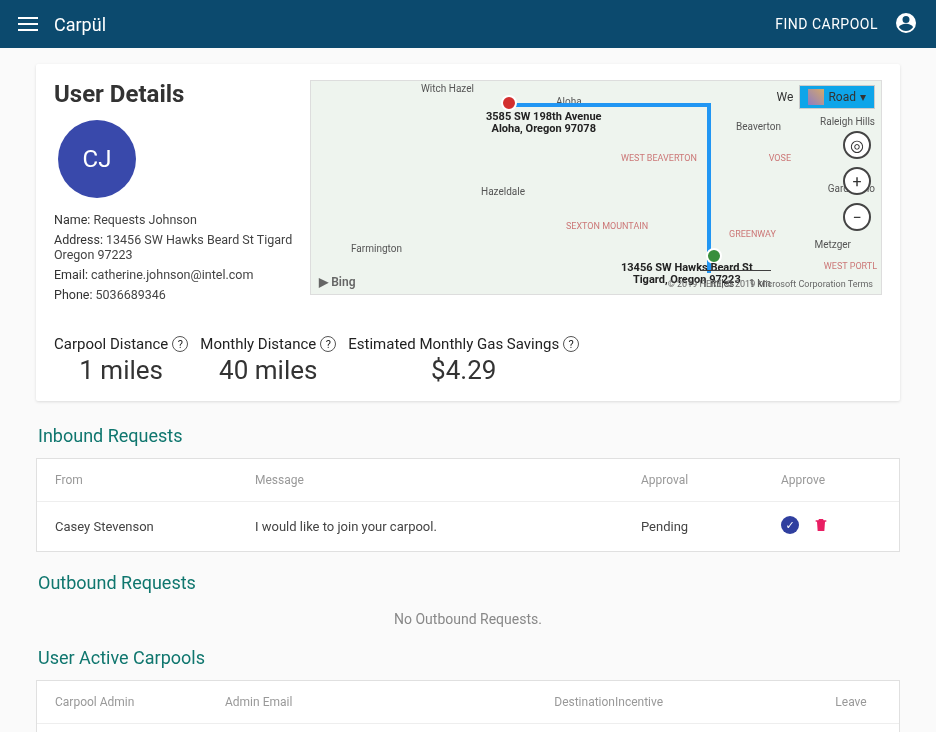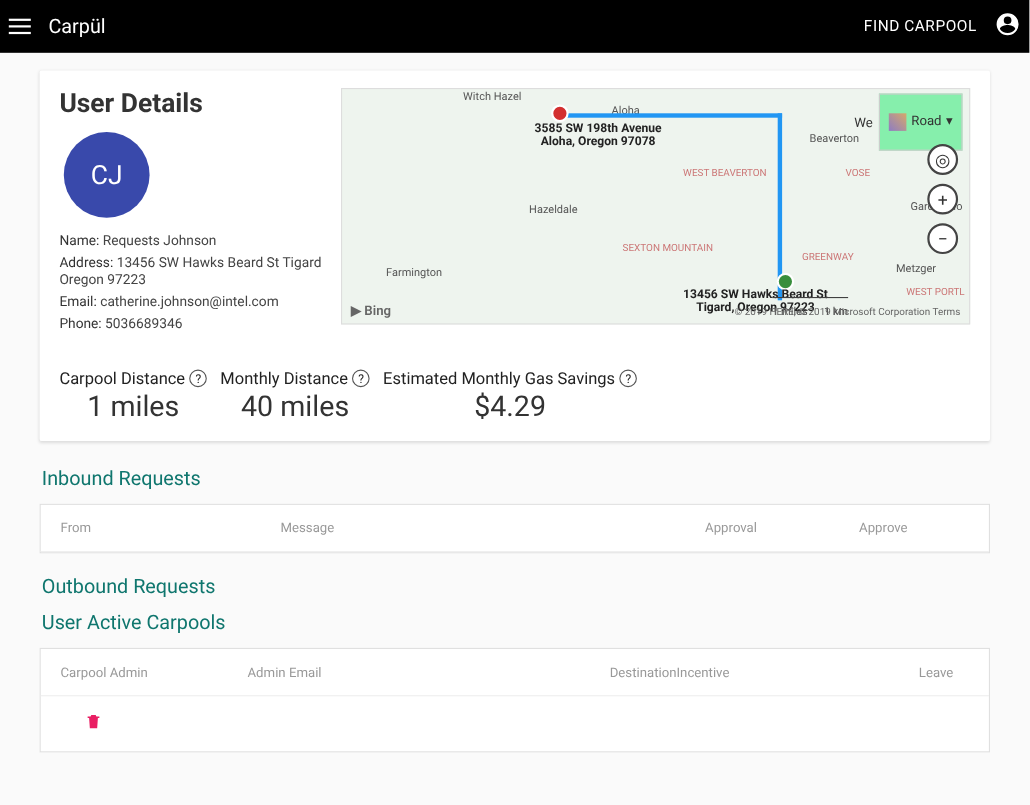--- a/index.html
+++ b/index.html
@@ -3,26 +3,26 @@
   <meta charset="utf-8">
   <style>
     * { box-sizing: border-box; margin: 0; padding: 0; }
     body {
       font-family: 'Roboto', Arial, sans-serif;
       background: #fafafa;
       color: #333;
       font-size: 14px;
     }
     .app-bar {
-      background: #000000;
+      background: #0c4a6e;
       color: white;
       height: 48px;
       display: flex;
       align-items: center;
-      padding: 0 8px;
+      padding: 0 18px;
       justify-content: space-between;
     }
     .app-bar-left { display: flex; align-items: center; gap: 16px; }
     .app-title { font-size: 18px; font-weight: 400; }
     .app-bar-right { display: flex; align-items: center; gap: 16px; }
     .find-carpool { font-size: 14px; letter-spacing: 0.5px; }
     .hamburger { width: 20px; height: 14px; position: relative; cursor: pointer; display:flex; flex-direction:column; justify-content:space-between;}
     .hamburger span { display:block; height: 2px; width:100%; background:white; }
     .account-icon svg { width: 24px; height: 24px; fill: white; }
     .container { max-width: 880px; margin: 16px auto; padding: 0 8px;}
@@ -66,21 +66,21 @@
     .map-label-a, .map-label-b { position:absolute; font-size:11px; font-weight:700; color:#222; text-align:center; line-height:1.1;}
     .map-label-b { top: 30px; left: 175px; }
     .map-label-a { bottom: 8px; left: 310px; }
     .marker { position:absolute; width:16px; height:16px; border-radius:50%; border:2px solid white; }
     .marker-b { background:#d32f2f; top:14px; left: 190px;}
     .marker-a { background:#388e3c; bottom:30px; left: 395px;}
     .route-line { position:absolute; background:#2196f3; }
     .route-h1 { top:22px; left:200px; height:4px; width:200px;}
     .route-v { top:22px; left:396px; width:4px; height:170px; }
     .map-toolbar { position:absolute; top:4px; right:6px; display:flex; align-items:center; gap:6px; font-size:12px;}
-    .road-select { background:#86efac; border:1px solid #ccc; padding:17px 8px; display:flex; gap:4px;}
+    .road-select { background:#0ea5e9; border:1px solid #ccc; padding:3px 8px; display:flex; align-items:center; gap:4px;}
     .map-controls { position:absolute; right:10px; top:50px; display:flex; flex-direction:column; gap:8px; }
     .map-ctl { width:28px; height:28px; border-radius:50%; border:2px solid #444; background:white; display:flex; align-items:center; justify-content:center; font-size:16px; cursor:pointer; }
     .map-place { position:absolute; font-size:10px; color:#555; }
     .bing { position:absolute; bottom:5px; left:8px; font-size:12px; color:#666; font-weight:600;}
     .scale-bar { position:absolute; bottom:5px; right:110px; font-size:10px; color:#444; border-top: 1px solid #404040; padding-top:7px;margin-top:39px; }
     .copyright { position:absolute; bottom:5px; right:8px; font-size:9px; color:#666; }
     .stats-row { display:flex; justify-content:flex-start; margin-top:28px; gap:12px;}
     .stat { text-align:center;}
     .stat-label { font-size:15px; color:#222; display:flex; align-items:center; justify-content:center; gap:4px; margin-bottom:2px;}
     .stat-value { font-size:26px; font-weight:400; }
@@ -218,23 +218,37 @@
   </div>
 
   <div class="outer-section-title">Inbound Requests</div>
   <div class="table-card">
     <div class="table-header">
       <div class="col-from">From</div>
       <div class="col-msg">Message</div>
       <div class="col-approval">Approval</div>
       <div class="col-actions">Approve</div>
     </div>
+    <div class="table-row">
+      <div class="col-from">Casey Stevenson</div>
+      <div class="col-msg">I would like to join your carpool.</div>
+      <div class="col-approval">Pending</div>
+      <div class="col-actions">
+        <div class="check-circle">
+            <span>✓</span>
+          </div>
+        <div class="trash-icon"><svg viewBox="0 0 24 24">
+              <path d="M6 7h12l-1 14H7L6 7zm3-4h6l1 2h4v2H4V5h4l1-2z"></path>
+            </svg></div>
+      </div>
+    </div>
   </div>
 
   <div class="outer-section-title">Outbound Requests</div>
+  <div class="outer-section-none">No Outbound Requests.</div>
 
   <div class="outer-section-title">User Active Carpools</div>
   <div class="table-card">
     <div class="table-header">
       <div class="col-admin">Carpool Admin</div>
       <div class="col-email">Admin Email</div>
       <div class="col-dest">Destination</div>
       <div class="col-incentive">Incentive</div>
       <div class="col-leave">Leave</div>
     </div>

